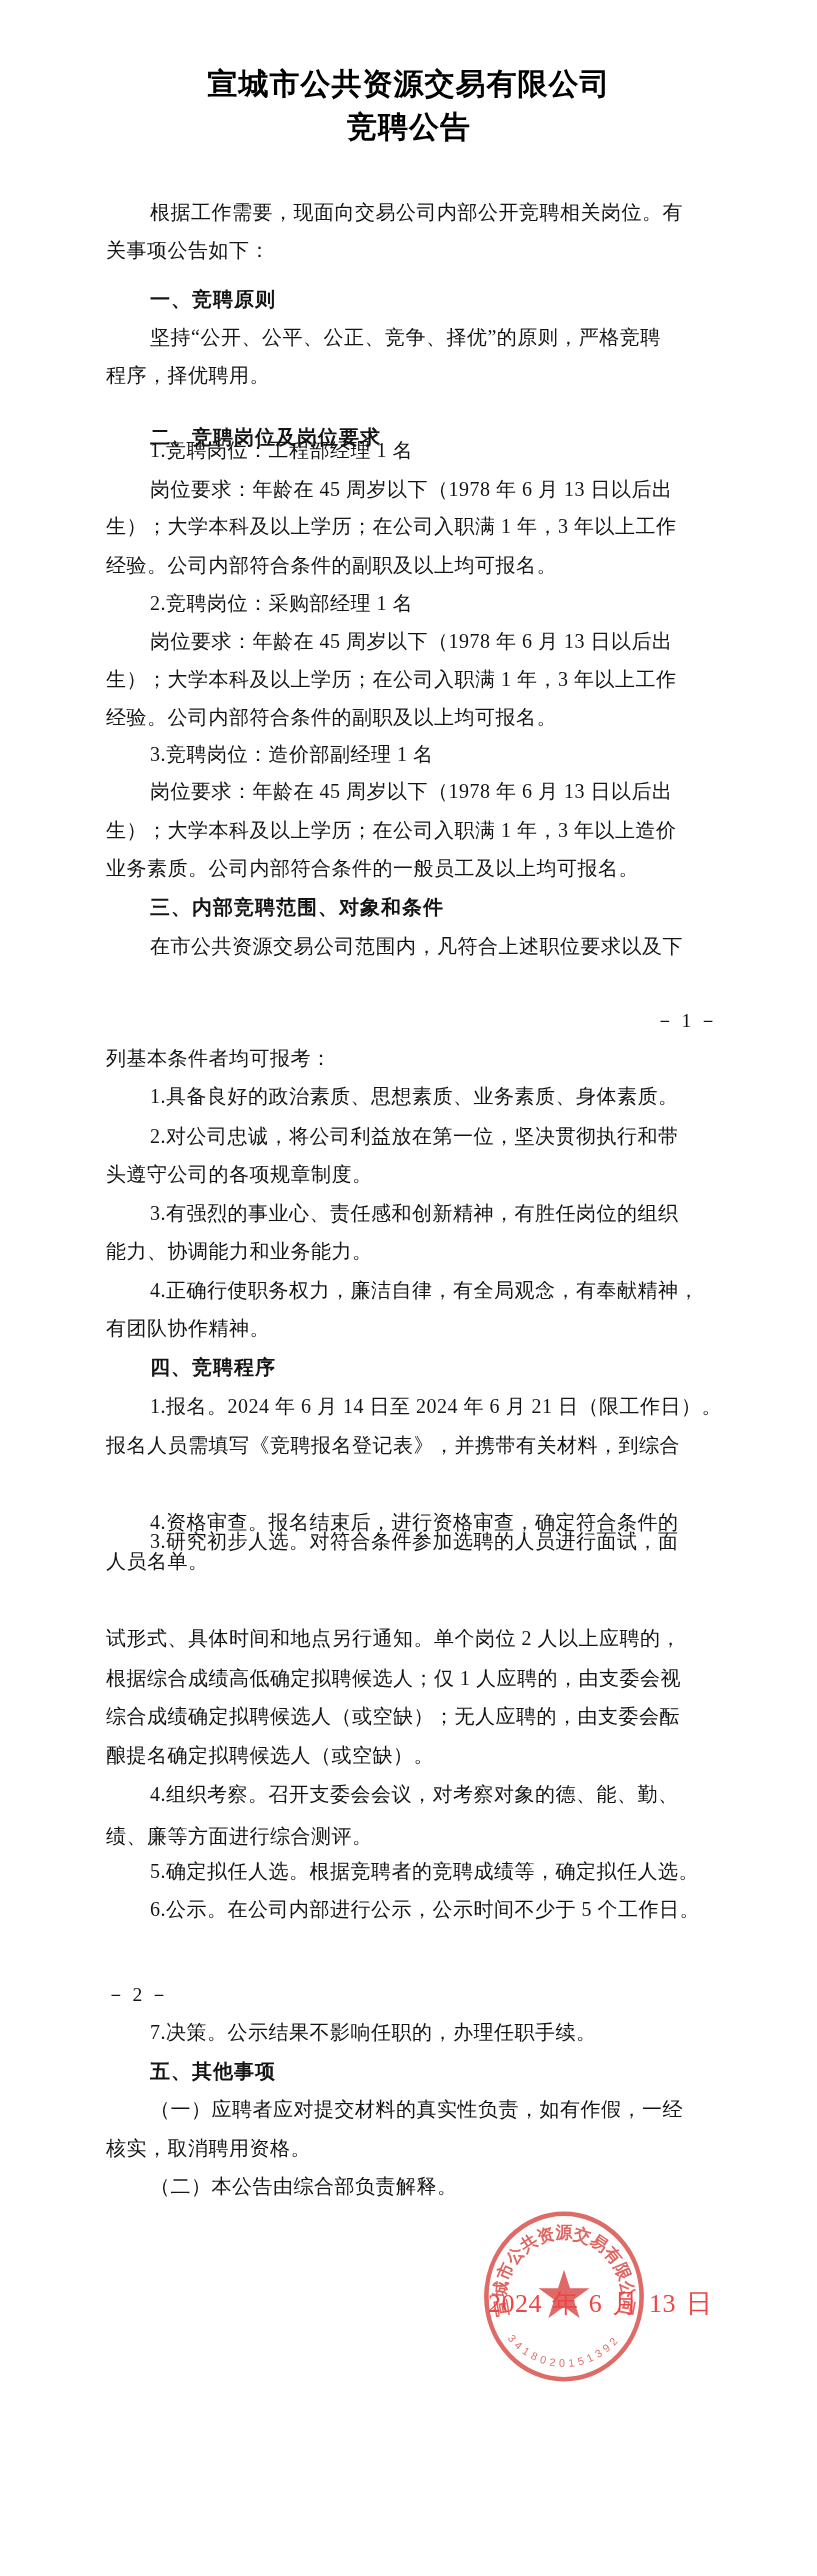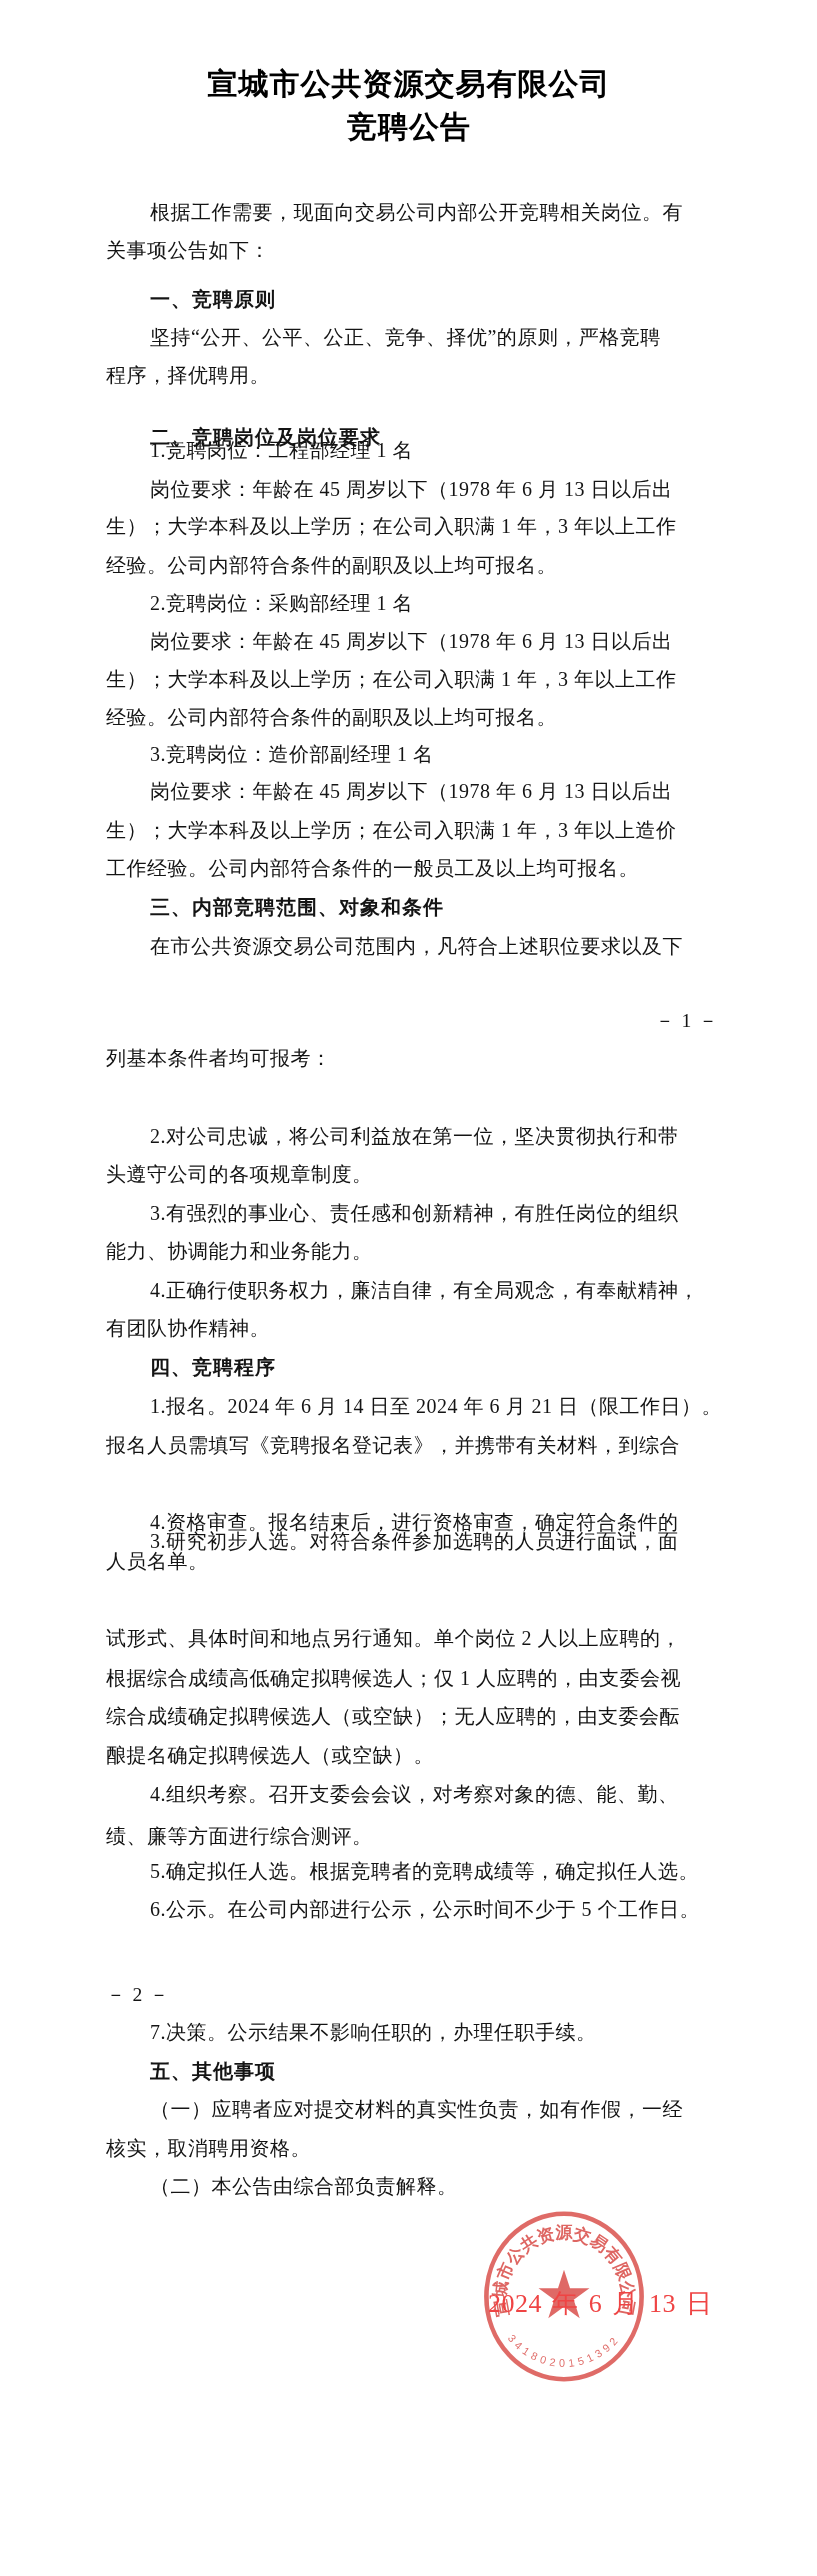--- a/index.html
+++ b/index.html
@@ -72,28 +72,29 @@
   <div class="ln in" style="top:477px">岗位要求：年龄在 45 周岁以下（1978 年 6 月 13 日以后出</div>
   <div class="ln" style="top:514px">生）；大学本科及以上学历；在公司入职满 1 年，3 年以上工作</div>
   <div class="ln" style="top:553px">经验。公司内部符合条件的副职及以上均可报名。</div>
   <div class="ln in" style="top:591px">2.竞聘岗位：采购部经理 1 名</div>
   <div class="ln in" style="top:629px">岗位要求：年龄在 45 周岁以下（1978 年 6 月 13 日以后出</div>
   <div class="ln" style="top:667px">生）；大学本科及以上学历；在公司入职满 1 年，3 年以上工作</div>
   <div class="ln" style="top:705px">经验。公司内部符合条件的副职及以上均可报名。</div>
   <div class="ln in" style="top:742px">3.竞聘岗位：造价部副经理 1 名</div>
   <div class="ln in" style="top:779px">岗位要求：年龄在 45 周岁以下（1978 年 6 月 13 日以后出</div>
   <div class="ln" style="top:818px">生）；大学本科及以上学历；在公司入职满 1 年，3 年以上造价</div>
-  <div class="ln" style="top:856px">工作经验。公司内部符合条件的一般员工及以上均可报名。</div>
+  <div class="ln" style="top:856px">业务素质。公司内部符合条件的一般员工及以上均可报名。</div>
 
   <div class="ln in hd" style="top:895px">三、内部竞聘范围、对象和条件</div>
   <div class="ln in" style="top:934px">在市公共资源交易公司范围内，凡符合上述职位要求以及下</div>
 
   <div class="pg pg-right" style="top:1010px">－ 1 －</div>
 
   <div class="ln" style="top:1046px">列基本条件者均可报考：</div>
+  <div class="ln in" style="top:1084px">1.具备良好的政治素质、思想素质、业务素质、身体素质。</div>
   <div class="ln in" style="top:1124px">2.对公司忠诚，将公司利益放在第一位，坚决贯彻执行和带</div>
   <div class="ln" style="top:1162px">头遵守公司的各项规章制度。</div>
   <div class="ln in" style="top:1201px">3.有强烈的事业心、责任感和创新精神，有胜任岗位的组织</div>
   <div class="ln" style="top:1239px">能力、协调能力和业务能力。</div>
   <div class="ln in" style="top:1278px">4.正确行使职务权力，廉洁自律，有全局观念，有奉献精神，</div>
   <div class="ln" style="top:1316px">有团队协作精神。</div>
 
   <div class="ln in hd" style="top:1355px">四、竞聘程序</div>
   <div class="ln in" style="top:1394px">1.报名。2024 年 6 月 14 日至 2024 年 6 月 21 日（限工作日）。</div>
   <div class="ln" style="top:1433px">报名人员需填写《竞聘报名登记表》，并携带有关材料，到综合</div>

